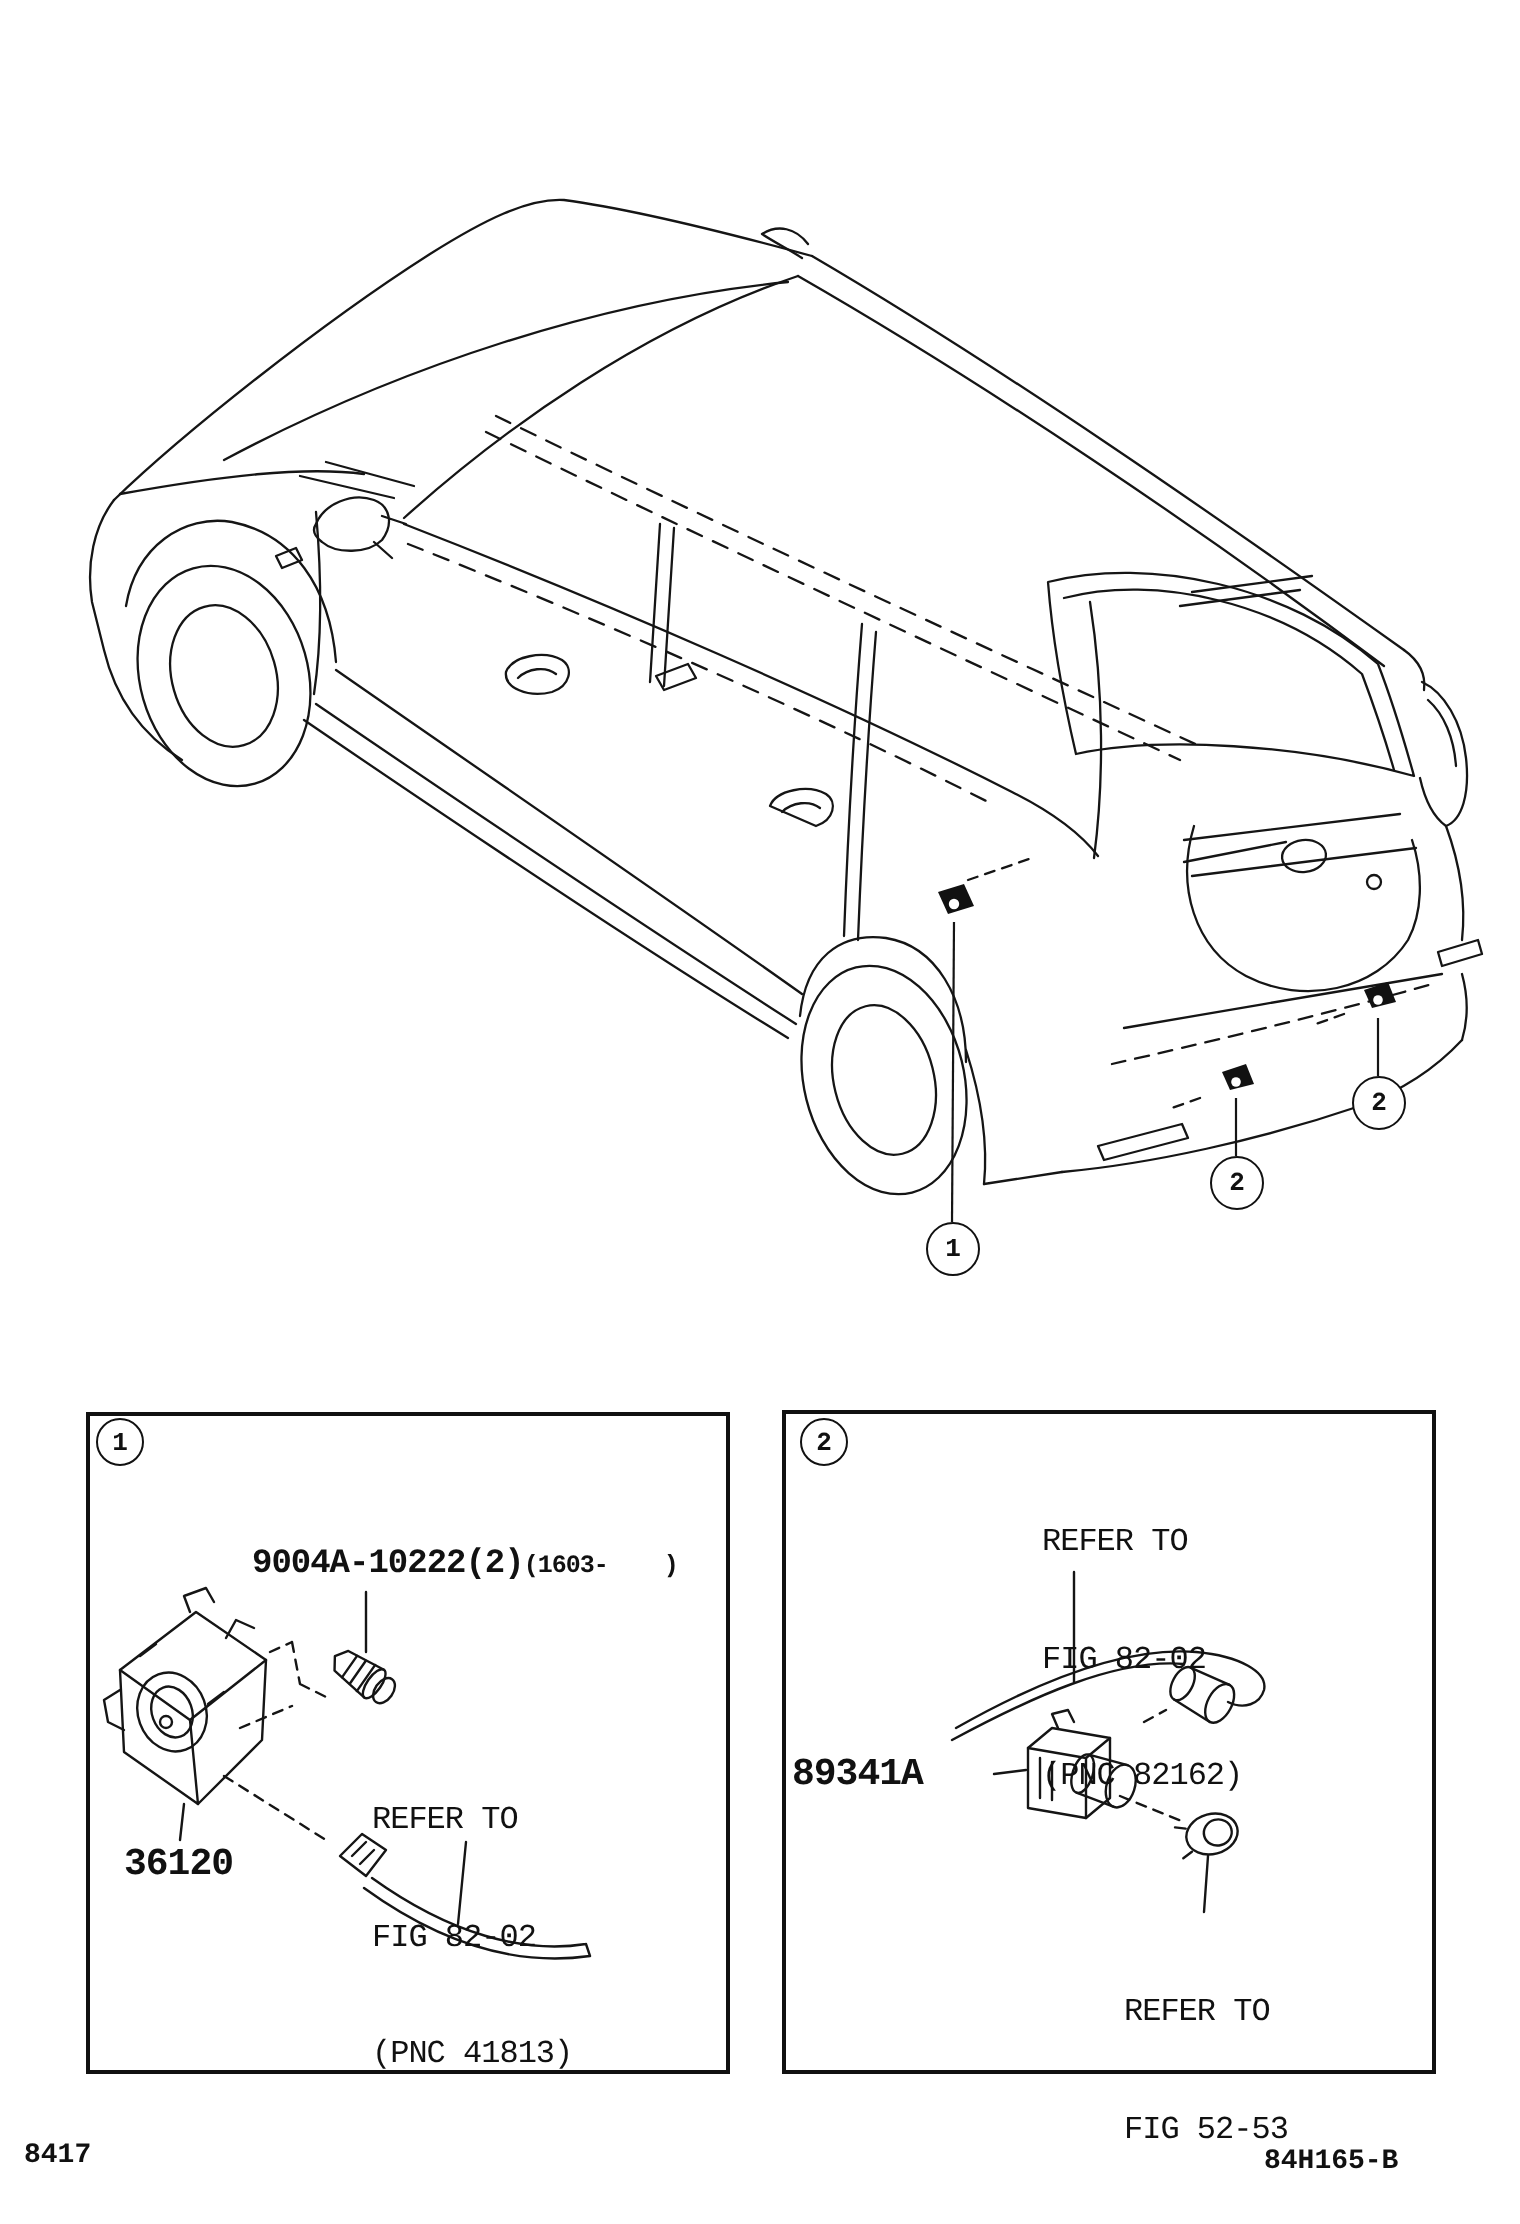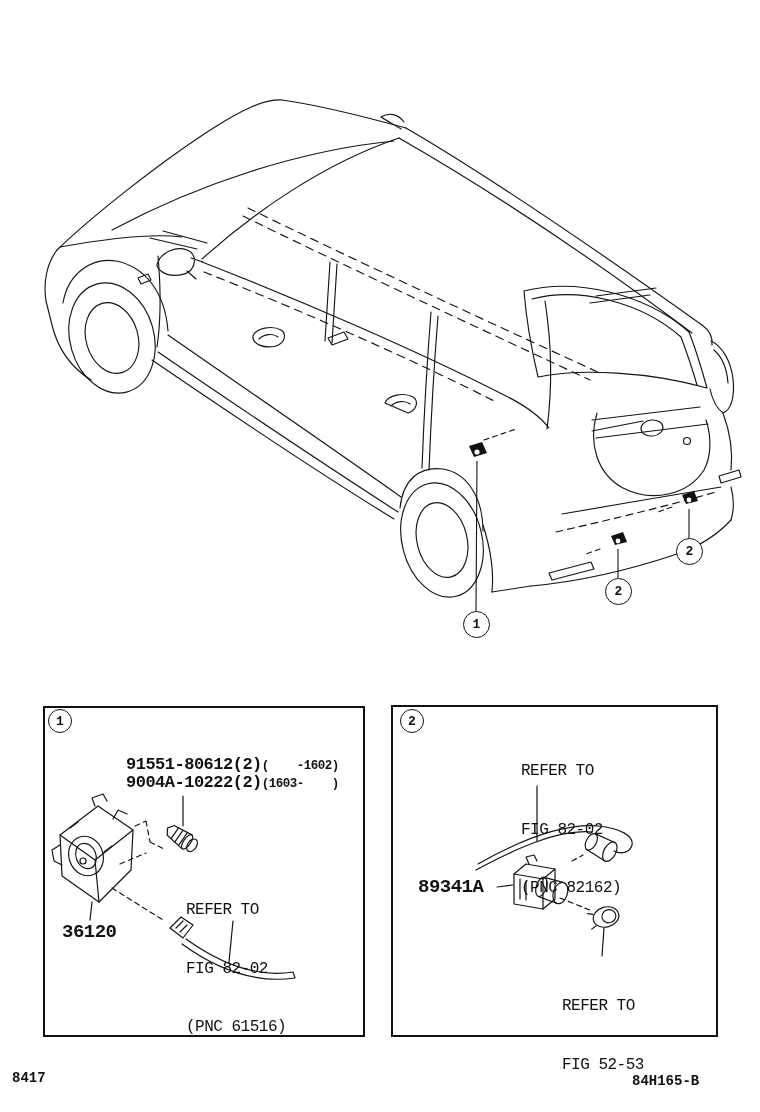--- a/index.html
+++ b/index.html
@@ -166,49 +166,45 @@
   </div>
   <div class="callout" style="left:676px;top:538px;">
     <span>2</span>
   </div>
 
   <div class="detail-box" style="left:43px;top:706px;width:318px;height:327px;"></div>
   <div class="callout" style="left:48px;top:709px;width:22px;height:22px;">
     <span>1</span>
   </div>
 
-  <div class="abs partline" style="left:126px;top:755px;">
-    <span class="partno">91551-80612(2)</span>
-    <span class="applic">(    -1602)</span>
-  </div>
   <div class="abs partline" style="left:126px;top:773px;">
     <span class="partno">9004A-10222(2)</span>
     <span class="applic">(1603-    )</span>
   </div>
 
   <div class="abs refer" style="left:186px;top:862px;">
     <div>REFER TO</div>
     <div>FIG 82-02</div>
-    <div>(PNC 61516)</div>
+    <div>(PNC 41813)</div>
   </div>
 
   <div class="abs plabel" style="left:62px;top:921px;">36120</div>
 
   <div class="detail-box" style="left:391px;top:705px;width:323px;height:328px;"></div>
   <div class="callout" style="left:400px;top:709px;width:22px;height:22px;">
     <span>2</span>
   </div>
 
   <div class="abs refer" style="left:521px;top:723px;">
     <div>REFER TO</div>
     <div>FIG 82-02</div>
     <div>(PNC 82162)</div>
   </div>
 
-  <div class="abs plabel" style="left:418px;top:876px;">89341A</div>
+  <div class="abs plabel" style="left:396px;top:876px;">89341A</div>
 
   <div class="abs refer" style="left:562px;top:958px;">
     <div>REFER TO</div>
     <div>FIG 52-53</div>
     
   </div>
 
   <div class="abs footer-txt" style="left:12px;top:1070px;">8417</div>
   <div class="abs footer-txt" style="left:632px;top:1073px;">84H165-B</div>
 

